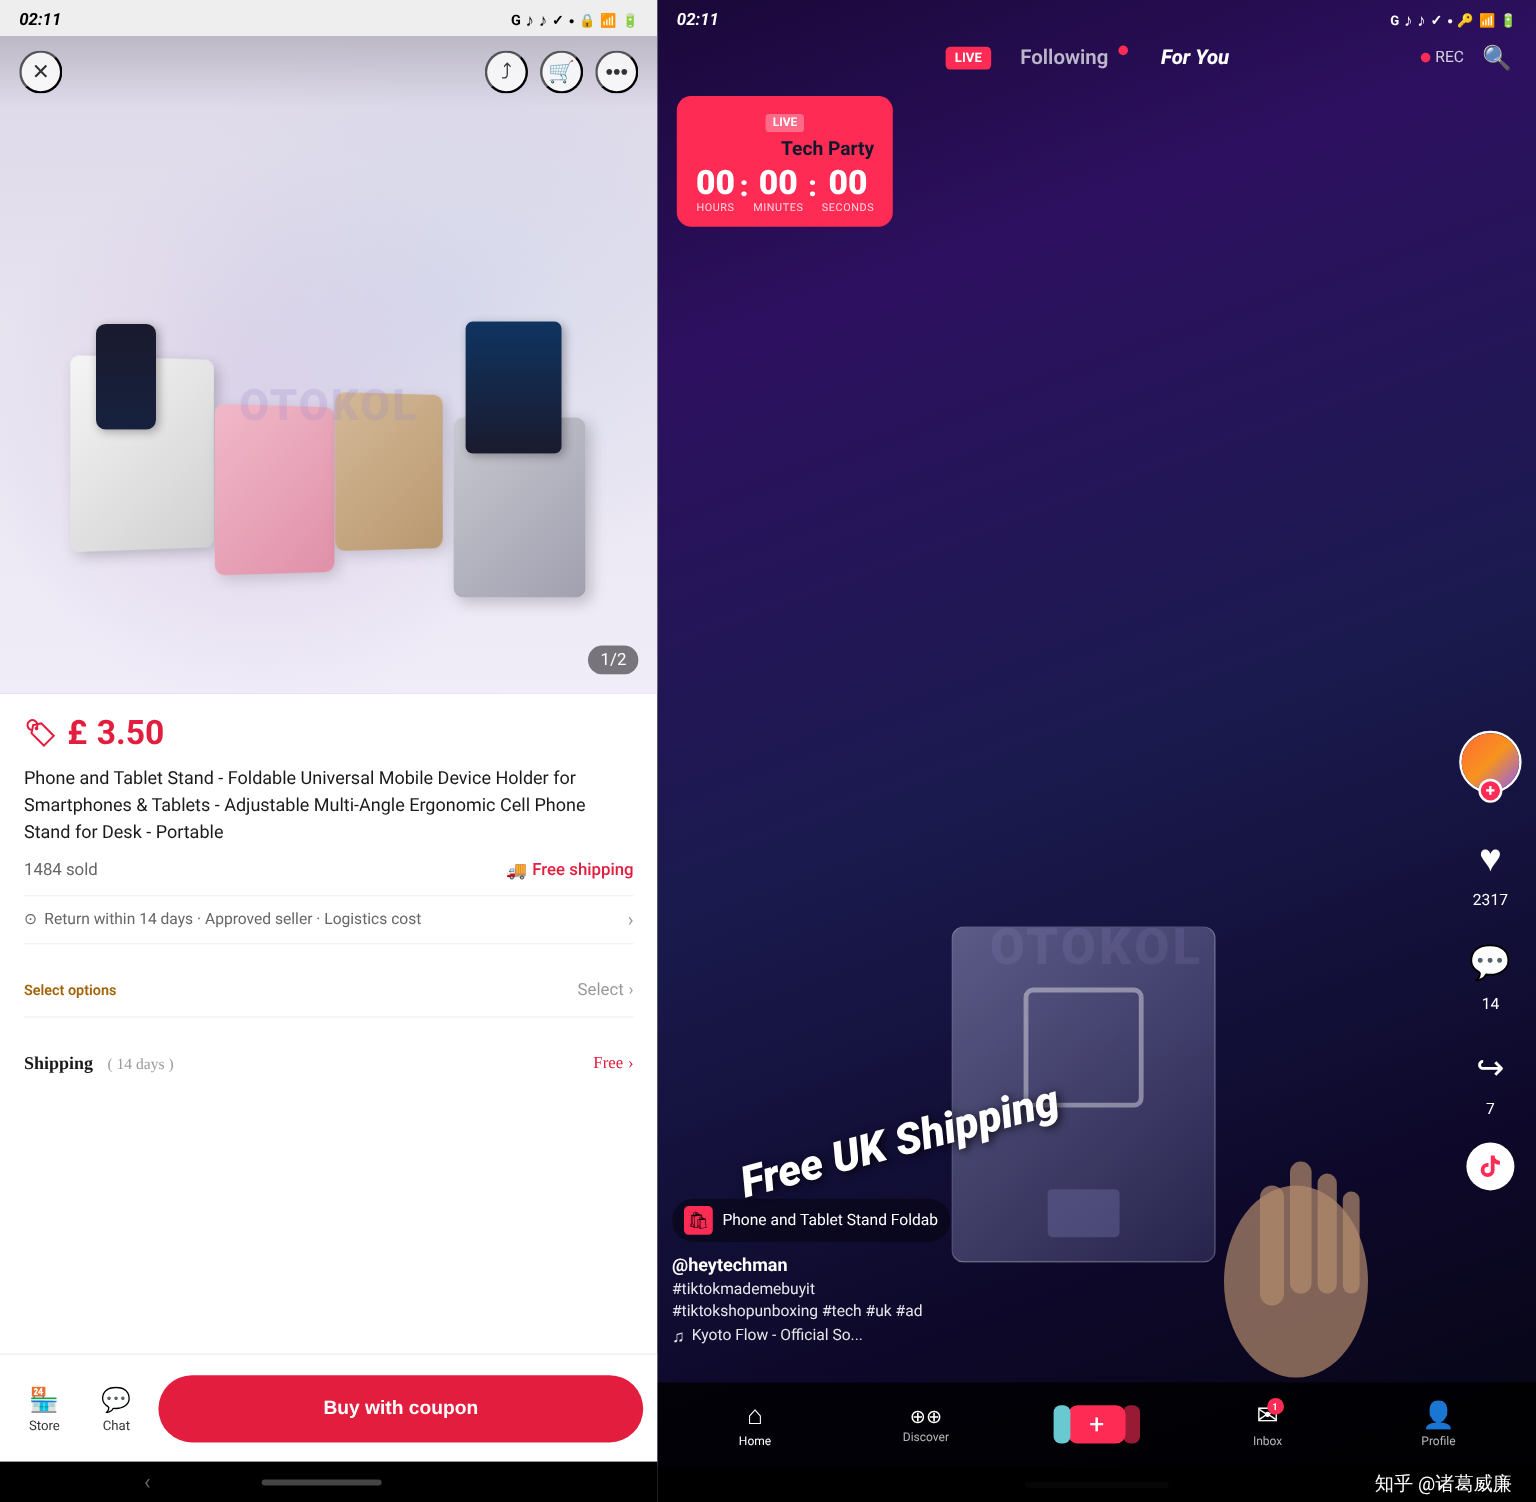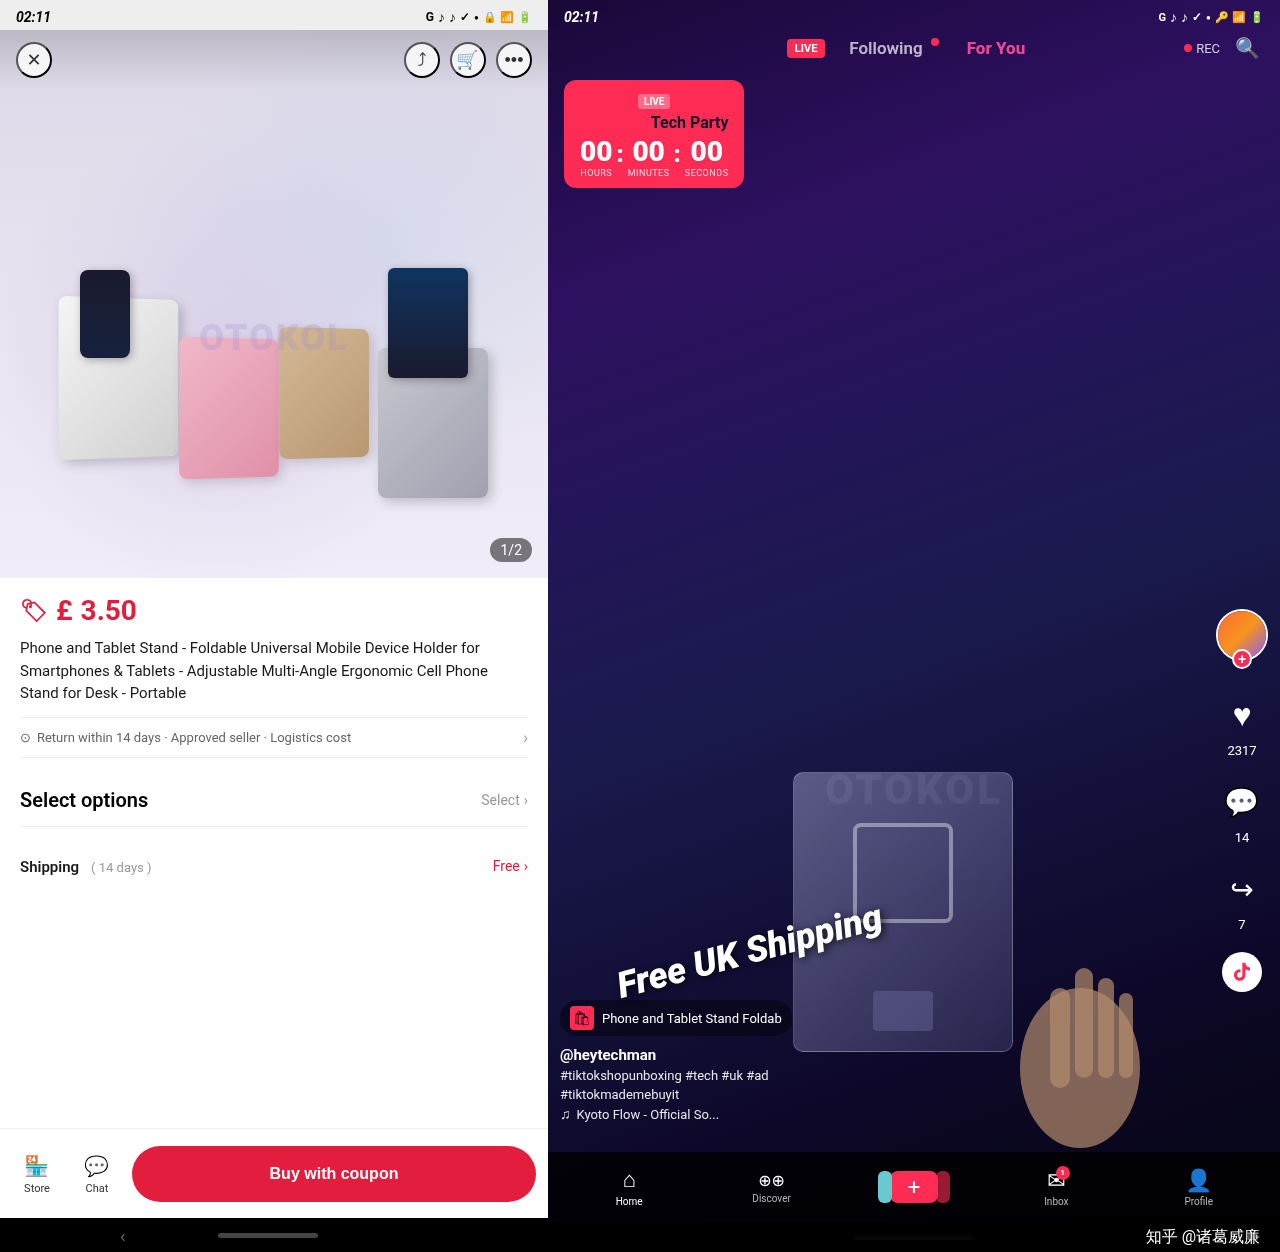--- a/index.html
+++ b/index.html
@@ -259,38 +259,39 @@
     .select-options {
       display: flex;
       align-items: center;
       justify-content: space-between;
       padding: 14px 0;
       border-bottom: 1px solid #f0f0f0;
       margin-bottom: 16px;
     }
 
     .select-label {
-      font-size: 20px;
+      font-size: 12px;
       font-weight: 600;
-      color: #000000;
+      color: #a16207;
     }
 
     .select-action {
       display: flex;
       align-items: center;
       gap: 4px;
       color: #999;
       font-size: 14px;
     }
 
     .shipping-row {
       display: flex;
       align-items: center;
       justify-content: space-between;
       padding: 14px 0;
+      font-family: Liberation Serif, serif;
     }
 
     .shipping-label {
       font-size: 15px;
       font-weight: 600;
       color: #1a1a1a;
     }
 
     .shipping-days {
       font-size: 13px;
@@ -487,22 +488,23 @@
 
     .tiktok-nav-item {
       color: rgba(255,255,255,0.7);
       font-size: 17px;
       font-weight: 600;
       padding: 0 16px;
       cursor: pointer;
     }
 
     .tiktok-nav-item.active {
-      color: #ec4899;
+      color: #ffffff;
       font-weight: 800;
+      font-style: italic;
     }
 
     .tiktok-nav-dot {
       width: 8px;
       height: 8px;
       background: #fe2c55;
       border-radius: 50%;
       margin-left: -8px;
       margin-top: -12px;
     }
@@ -927,20 +929,27 @@
   </div>
 
   <div class="product-info">
     <div class="product-price">
       <span style="font-size:22px;color:#e31d3d;">🏷</span>
       <span>£</span>
         <span>3.50</span>
     </div>
     <p class="product-title">Phone and Tablet Stand - Foldable Universal Mobile Device Holder for Smartphones &amp; Tablets - Adjustable Multi-Angle Ergonomic Cell Phone Stand for Desk - Portable</p>
 
+    <div class="product-stats">
+      <span class="sold-count">1484 sold</span>
+      <div class="free-shipping">
+        <span>🚚</span>
+        <span>Free shipping</span>
+      </div>
+    </div>
 
     <div class="return-policy">
       <div class="return-policy-text">
         <span>⊙</span>
         <span>Return within 14 days · Approved seller · Logistics cost</span>
       </div>
       <span class="chevron-right">›</span>
     </div>
 
     <div class="select-options">
@@ -1097,22 +1106,22 @@
       </div>
     </div>
   </div>
 
   <div class="video-bottom-info">
     <div class="shop-product-tag">
       <div class="shop-icon">🛍</div>
       <span class="shop-product-name">Phone and Tablet Stand  Foldab</span>
     </div>
     <div class="video-username">@heytechman</div>
+    <div class="video-hashtags">#tiktokmademebuyit</div>
     <div class="video-hashtags">#tiktokshopunboxing #tech #uk #ad</div>
-    <div class="video-hashtags">#tiktokmademebuyit</div>
     <div class="video-music">
       <span class="music-note">♫</span>
       <span>Kyoto Flow - Official So...</span>
     </div>
   </div>
 
   <div class="tiktok-bottom-nav">
     <div class="tiktok-nav-btn">
       <div class="tiktok-nav-icon">⌂</div>
       <span class="tiktok-nav-label active">Home</span>

